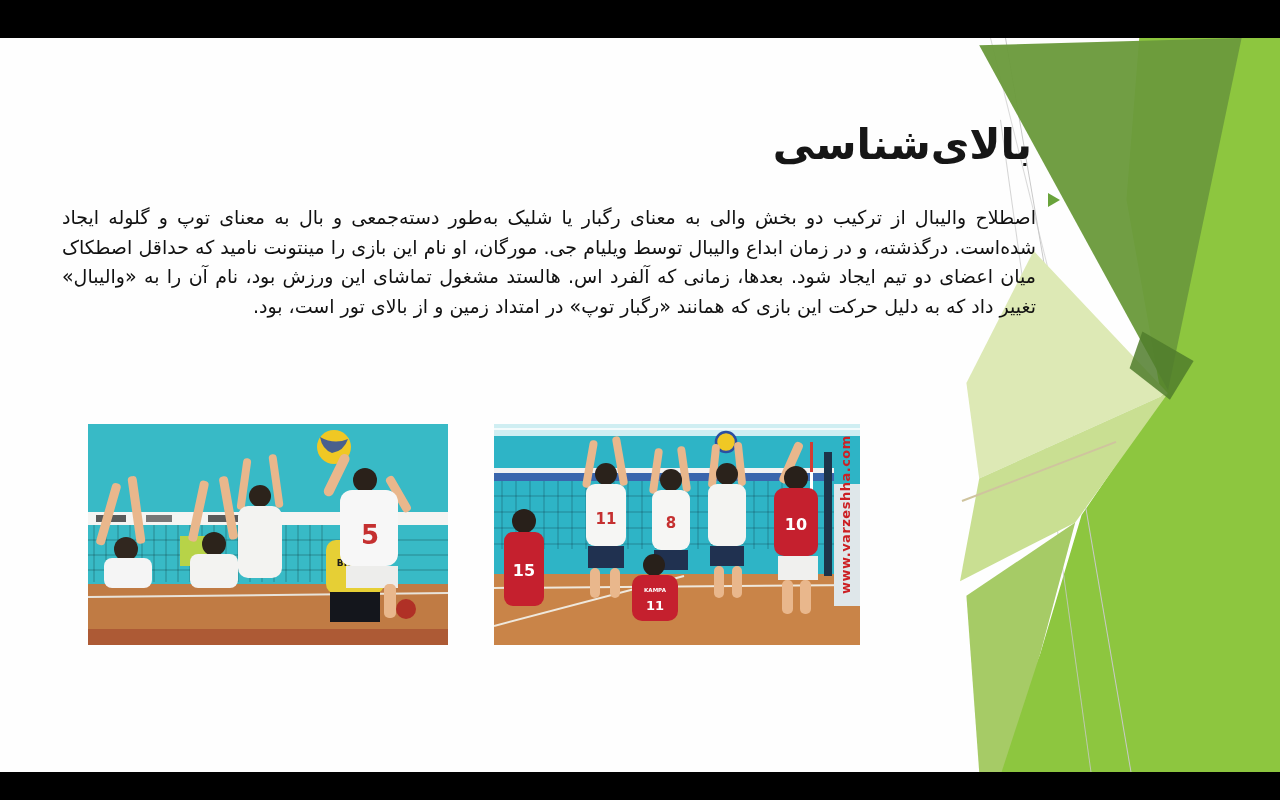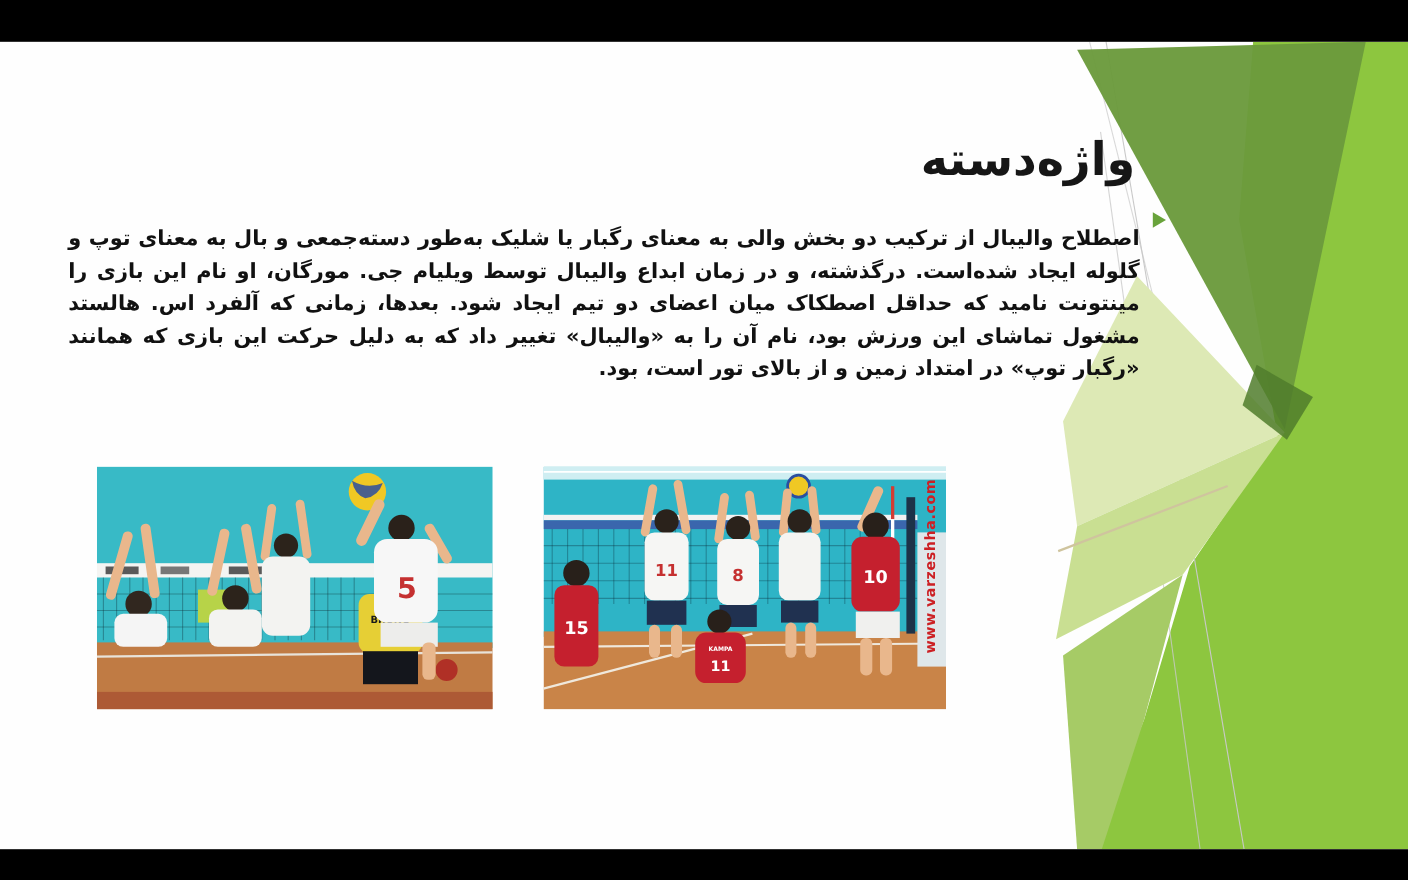--- a/index.html
+++ b/index.html
@@ -35,21 +35,21 @@
   
   .title{position:absolute;top:92px;right:248px;z-index:3;direction:rtl;
     font-size:42px;font-weight:bold;color:var(--text_dark,#161616);letter-spacing:0;}
 
   
   .para-wrap{position:absolute;top:184px;left:62px;right:244px;z-index:3;direction:rtl;}
   .bullet{position:absolute;right:-24px;top:9px;width:0;height:0;
     border-top:7px solid transparent;border-bottom:7px solid transparent;
     border-left:12px solid var(--bullet_green,#69A33B);}
   .para{font-size:19px;line-height:29.5px;color:#111;
-    text-align:justify;text-align-last:right;font-weight:bold;}
+    text-align:justify;text-align-last:right;}
 
   
   .photo{position:absolute;top:424px;z-index:3;overflow:hidden;}
   .photo.left{left:88px;width:360px;height:221px;}
   .photo.right{left:494px;width:366px;height:221px;}
   .photo svg{display:block;}
 </style>
 </head>
 <body>
 
@@ -64,21 +64,21 @@
     <div class="hair b"></div>
     <div class="hair d"></div>
     <div class="shape f-dark"></div>
     <div class="shape f-pale"></div>
     <div class="shape f-pale2"></div>
     <div class="shape f-mid"></div>
     <div class="shape f-deep"></div>
     <div class="hair c"></div>
   </div>
 
-  <h1 class="title">واژه‌دسته</h1>
+  <h1 class="title">بالای‌شناسی</h1>
 
   <div class="para-wrap">
     <span class="bullet"></span>
     <p class="para">اصطلاح والیبال از ترکیب دو بخش والی به معنای رگبار یا شلیک به‌طور دسته‌جمعی و بال به معنای توپ و گلوله ایجاد شده‌است. درگذشته، و در زمان ابداع والیبال توسط ویلیام جی. مورگان، او نام این بازی را مینتونت نامید که حداقل اصطکاک میان اعضای دو تیم ایجاد شود. بعدها، زمانی که آلفرد اس. هالستد مشغول تماشای این ورزش بود، نام آن را به «والیبال» تغییر داد که به دلیل حرکت این بازی که همانند «رگبار توپ» در امتداد زمین و از بالای تور است، بود.</p>
   </div>
 
   <div class="photo left">
     <svg width="360" height="221" viewBox="0 0 360 221">
       <rect width="360" height="165" fill="#38bac6"></rect>
       <rect y="160" width="360" height="61" fill="#c07b44"></rect>

